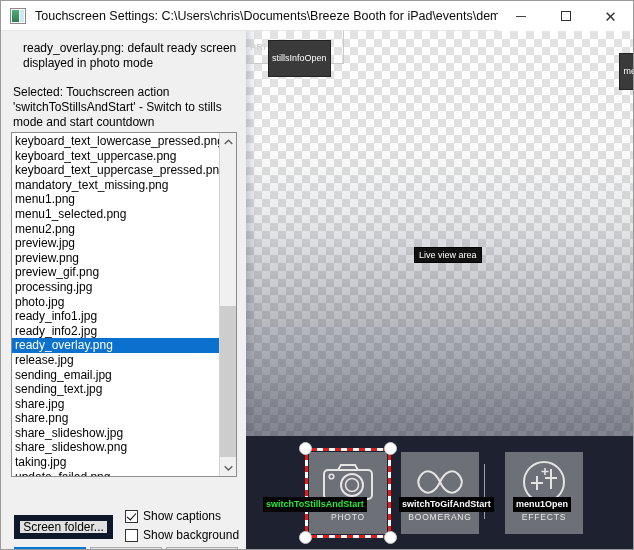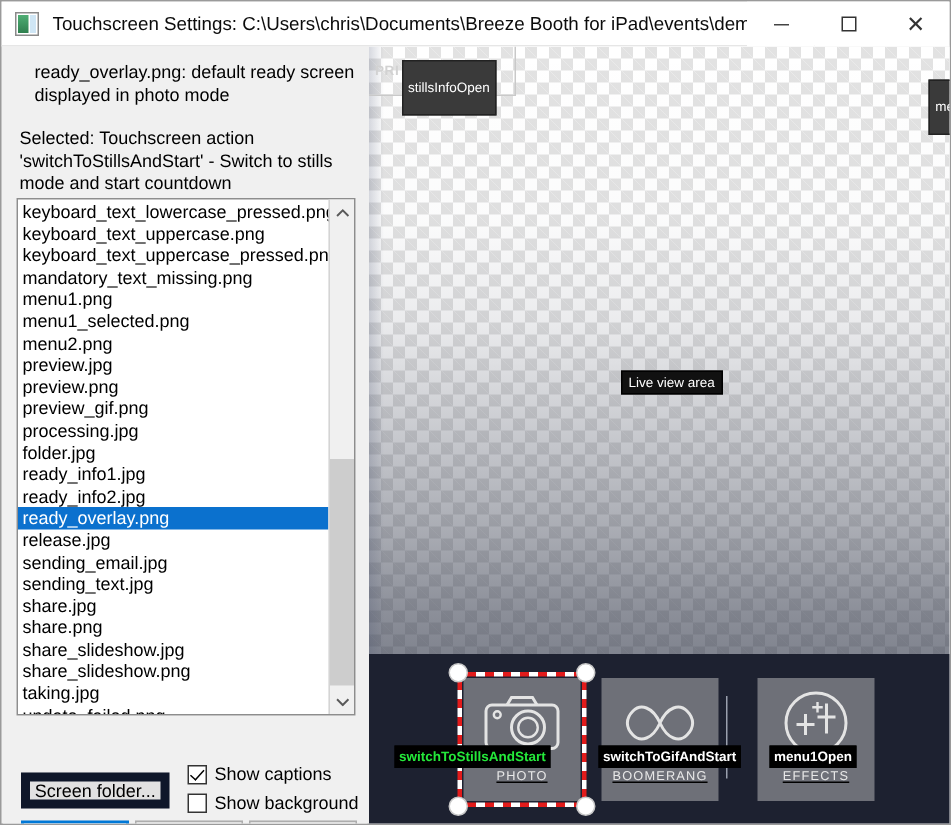--- a/index.html
+++ b/index.html
@@ -320,21 +320,20 @@
     background: #1d2130;
   }
   .tile {
     position: absolute;
     width: 78px; height: 82px;
     background: #6e7078;
     display: flex;
     flex-direction: column;
     align-items: center;
     justify-content: flex-start;
-    text-decoration: underline;
   }
   #tile-photo     { left: 63px; top: 16px; }
   #tile-boomerang { left: 155px; top: 16px; }
   #tile-effects   { left: 259px; top: 16px; }
 
   .tile .icon-area {
     width: 78px; height: 60px;
     display: flex; align-items: center; justify-content: center;
   }
   .tile .tile-label {
@@ -443,21 +442,21 @@
           <div class="file-item">keyboard_text_uppercase.png</div>
           <div class="file-item">keyboard_text_uppercase_pressed.png</div>
           <div class="file-item">mandatory_text_missing.png</div>
           <div class="file-item">menu1.png</div>
           <div class="file-item">menu1_selected.png</div>
           <div class="file-item">menu2.png</div>
           <div class="file-item">preview.jpg</div>
           <div class="file-item">preview.png</div>
           <div class="file-item">preview_gif.png</div>
           <div class="file-item">processing.jpg</div>
-          <div class="file-item">folder.jpg</div>
+          <div class="file-item">photo.jpg</div>
           <div class="file-item">ready_info1.jpg</div>
           <div class="file-item">ready_info2.jpg</div>
           <div class="file-item selected">ready_overlay.png</div>
           <div class="file-item">release.jpg</div>
           <div class="file-item">sending_email.jpg</div>
           <div class="file-item">sending_text.jpg</div>
           <div class="file-item">share.jpg</div>
           <div class="file-item">share.png</div>
           <div class="file-item">share_slideshow.jpg</div>
           <div class="file-item">share_slideshow.png</div>

